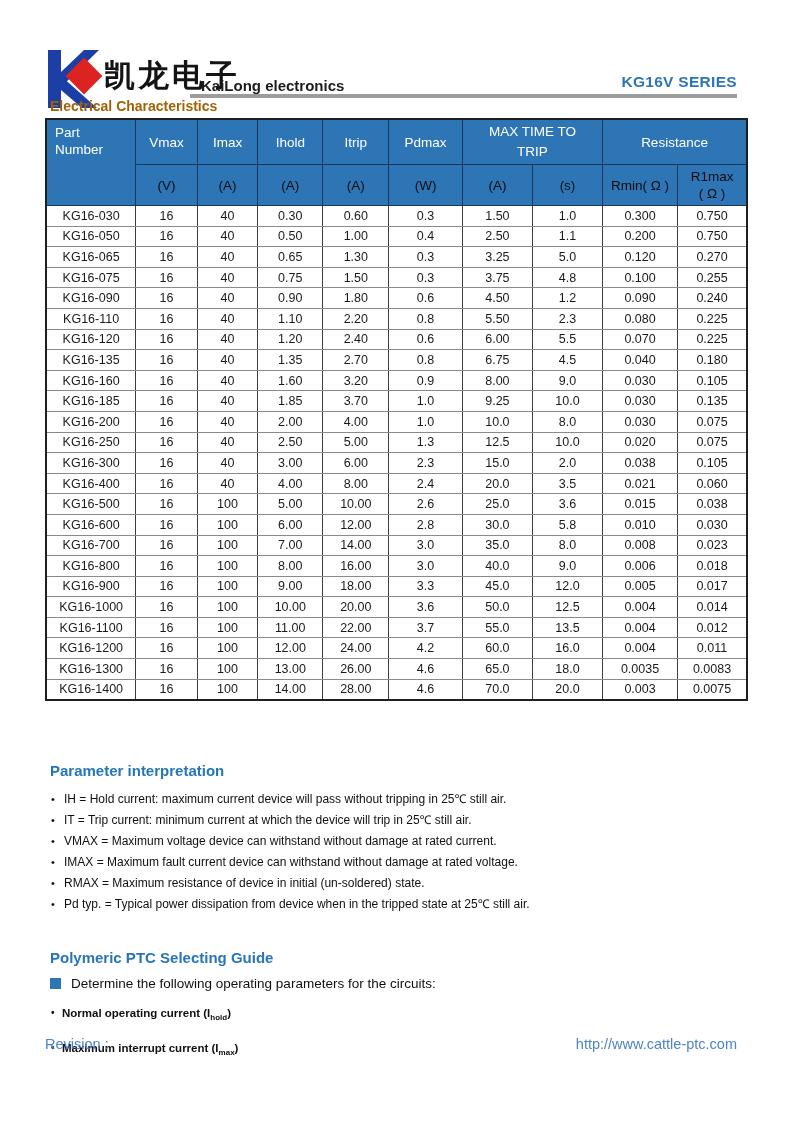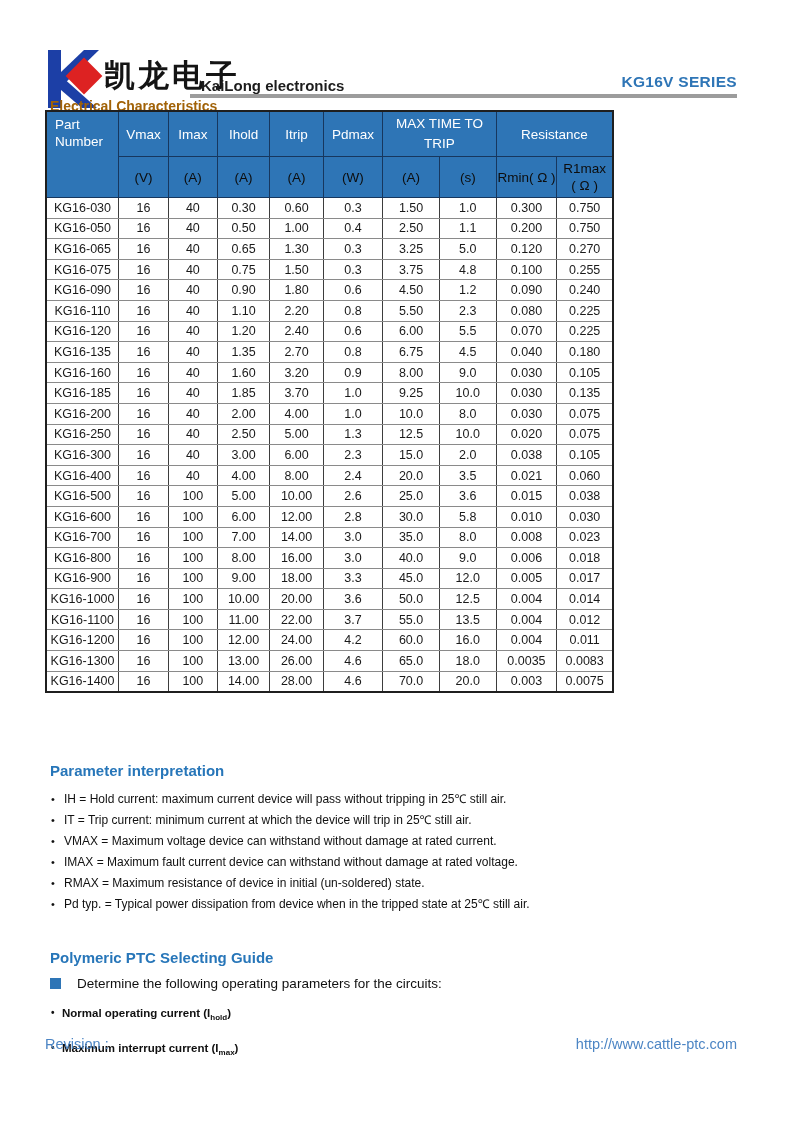--- a/index.html
+++ b/index.html
@@ -14,21 +14,21 @@
     position:absolute; left:104px; top:55px; font-size:31px; font-weight:bold;
     letter-spacing:3px; color:#141414; font-family:"DejaVu Sans", sans-serif;
   }
   .company-en { position:absolute; left:201px; top:77px; font-size:15px; color:#1c1c1c;font-weight:bold; }
   .series-title { position:absolute; right:56px; top:73px; font-size:15.5px; font-weight:bold; color:#2E75B6; letter-spacing:.3px; }
   .header-divider { position:absolute; left:190px; top:94px; width:547px; height:4px; background:#9c9c9c; }
   .section-title { position:absolute; left:50px; top:98px; font-size:14px; font-weight:bold; color:#a16207; }
 
   
   .data-table {
-    position:absolute; left:45px; top:110px; width:569px;
+    position:absolute; left:45px; top:118px; width:703px;
     border-collapse:collapse; table-layout:fixed;
     border:2px solid #1f1f1f;
   }
   .data-table thead th {
     background:#2E75B6; color:#ffffff; font-weight:normal; font-size:13.5px;
     border:1px solid #17375e; padding:0; vertical-align:middle; text-align:center;
   }
   .data-table thead tr.row1 th { height:44px; }
   .data-table thead tr.row2 th { height:40px; color:#0d0d0d; }
   .th-part { text-align:left !important; vertical-align:top !important; padding:4px 0 0 8px !important; line-height:20px; }
@@ -42,21 +42,21 @@
   }
 
   
   .param-section { position:absolute; left:50px; top:762px; width:700px; }
   .blue-heading { font-size:15px; font-weight:bold; color:#2776B9; margin:0 0 10px 0; }
   .bullet-list { list-style:none; margin:0; padding:0; }
   .bullet-list li { position:relative; font-size:12px; color:#101010; line-height:21px; padding-left:14px; }
   .bullet-list li::before { content:"\2022"; position:absolute; left:1px; top:0; font-size:11px; color:#101010; }
 
   .guide-section { position:absolute; left:50px; top:949px; width:700px; }
-  .guide-intro { margin-top:9px; font-size:13.5px; color:#101010; display:flex; align-items:center;gap:6px; }
+  .guide-intro { margin-top:9px; font-size:13.5px; color:#101010; display:flex; align-items:center; }
   .square-bullet { display:inline-block; width:11px; height:11px; background:#2E75B6; margin-right:10px; flex:0 0 auto; }
   .guide-list { list-style:none; margin:7px 0 0 0; padding:0; }
   .guide-list li { position:relative; font-size:11.5px; color:#101010; line-height:30px; padding-left:12px;font-weight:bold; }
   .guide-list li::before { content:"\2022"; position:absolute; left:1px; top:0; font-size:10px; color:#101010; }
   .guide-list sub { font-size:8px; }
 
   
   .footer-revision { position:absolute; left:45px; top:1036px; font-size:14.5px; color:#4C85C4; }
   .footer-url { position:absolute; right:56px; top:1036px; font-size:14.5px; color:#4C85C4; text-decoration:none;text-align:center; }
 </style>

